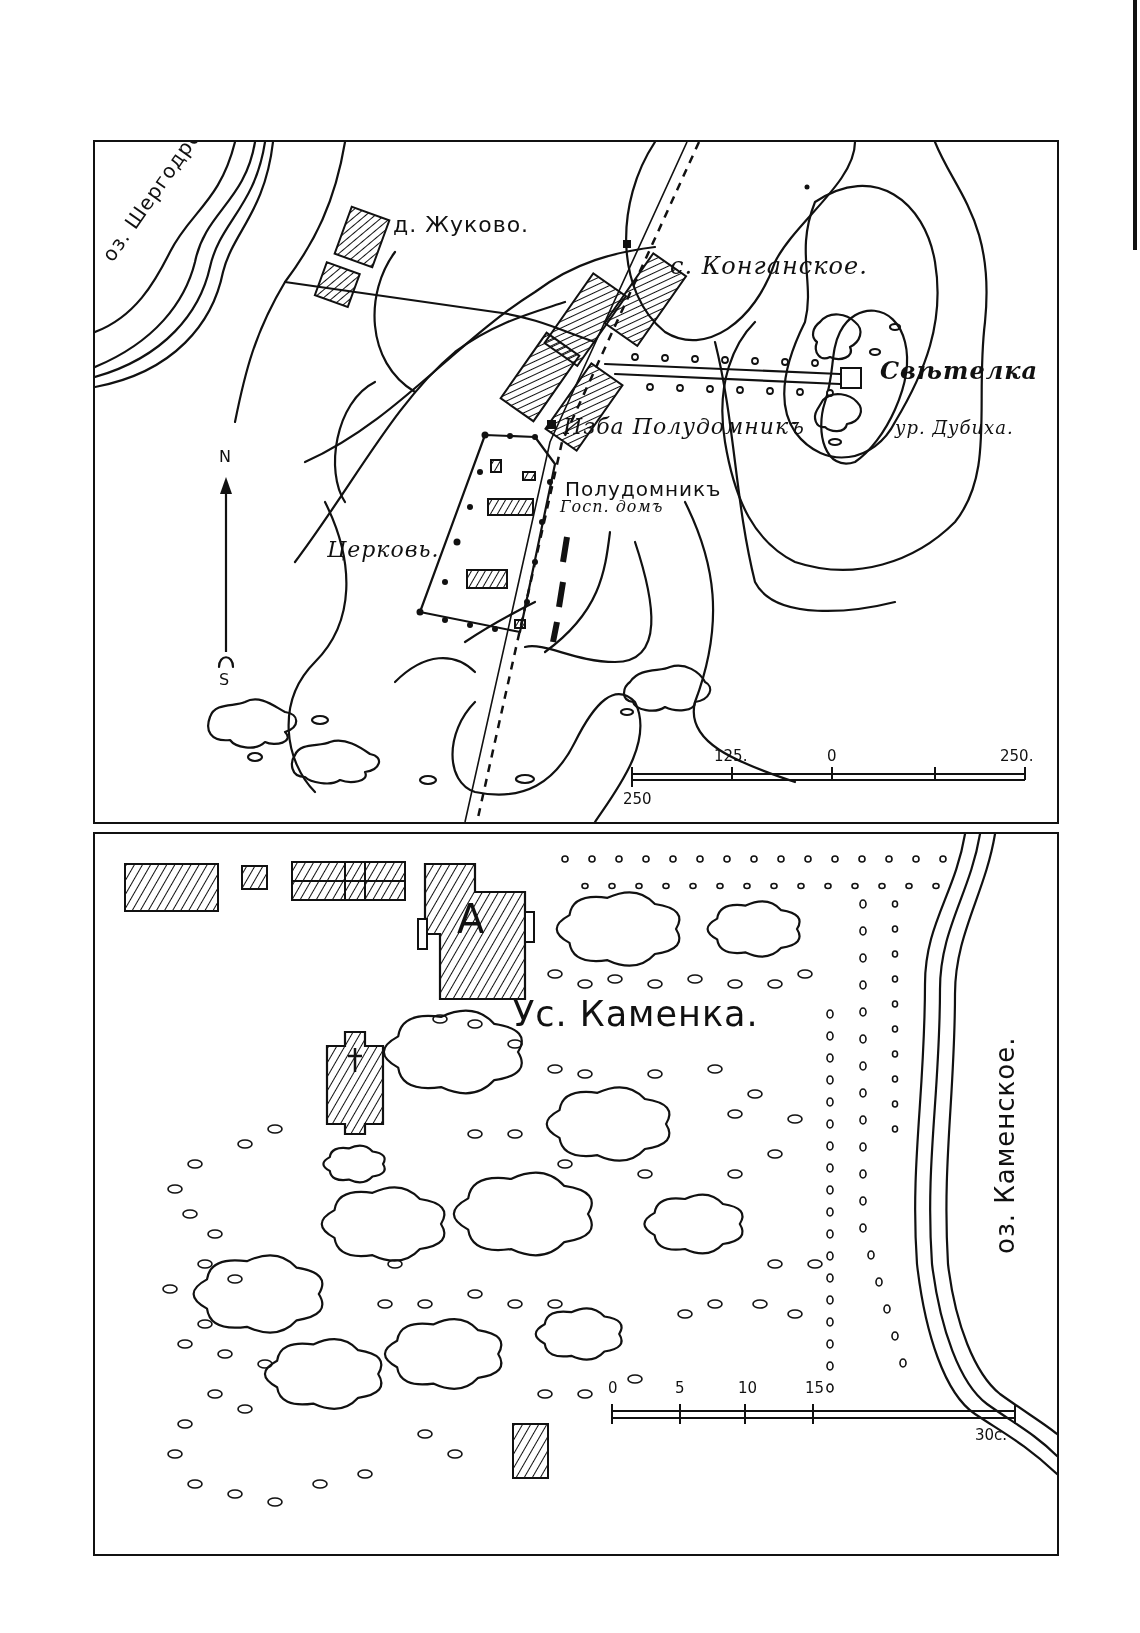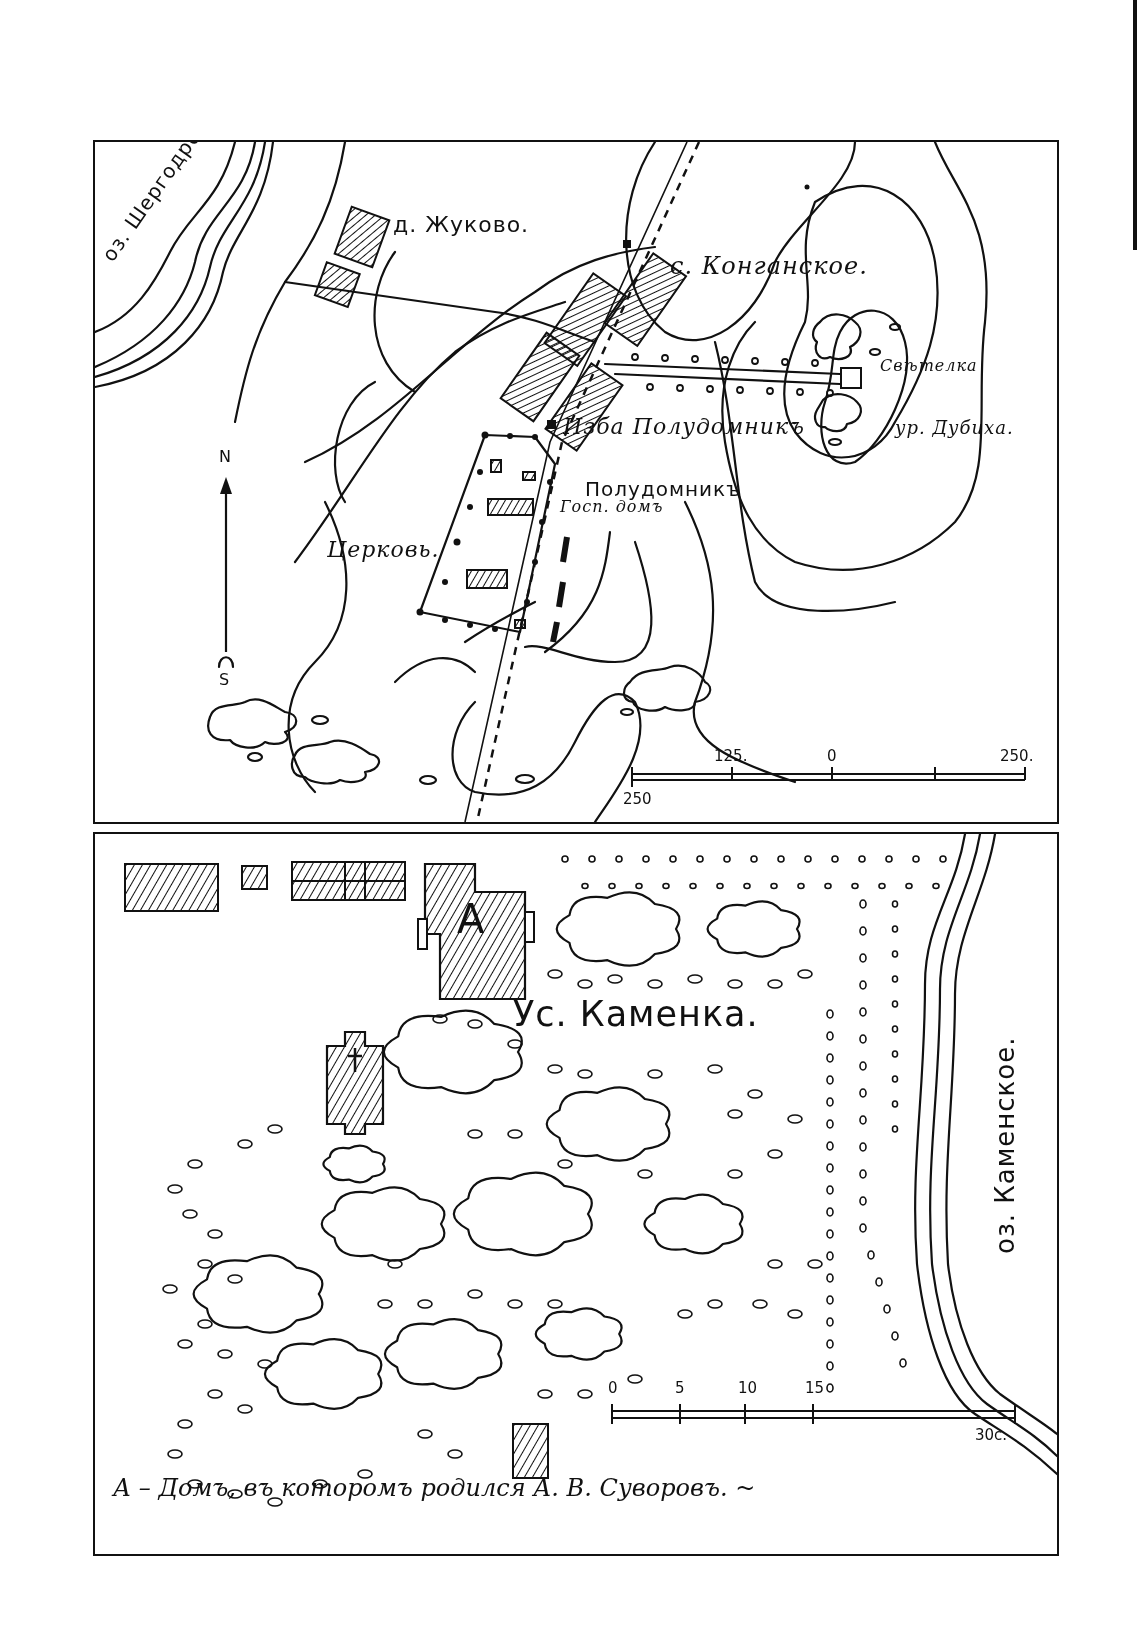--- a/index.html
+++ b/index.html
@@ -159,24 +159,24 @@
       <line x1="637" y1="625" x2="637" y2="638" stroke="#111" stroke-width="2"></line>
       <line x1="737" y1="625" x2="737" y2="638" stroke="#111" stroke-width="2"></line>
       <line x1="840" y1="625" x2="840" y2="638" stroke="#111" stroke-width="2"></line>
       <line x1="930" y1="625" x2="930" y2="638" stroke="#111" stroke-width="2"></line>
     </g>
   </svg>
 
   <div class="lbl" style="left:2px; top:110px; transform:rotate(-55deg); transform-origin:left top; font-size:20px;">оз. Шергодро</div>
   <div class="lbl" style="left:298px; top:70px;">д. Жуково.</div>
   <div class="lbl serif" style="left:575px; top:110px; font-size:24px;">с. Конганское.</div>
-  <div class="lbl serif" style="left:785px; top:214px; font-size:16px;">Свѣтелка</div>
+  <div class="lbl serif" style="left:785px; top:214px; font-size:24px;font-weight:bold;">Свѣтелка</div>
   <div class="lbl serif" style="left:800px; top:275px; font-size:18px;">ур. Дубиха.</div>
   <div class="lbl serif" style="left:468px; top:272px; font-size:22px;">Изба Полудомникъ</div>
-  <div class="lbl" style="left:470px; top:335px; font-size:20px;margin-left:20px;">Полудомникъ</div>
+  <div class="lbl" style="left:470px; top:335px; font-size:20px;">Полудомникъ</div>
   <div class="lbl serif" style="left:465px; top:355px; font-size:16px;">Госп. домъ</div>
   <div class="lbl serif" style="left:232px; top:395px; font-size:22px;">Церковь.</div>
   <div class="lbl" style="left:124px; top:305px; font-size:16px;">N</div>
   <div class="lbl" style="left:124px; top:528px; font-size:16px;">S</div>
 
   <div class="scale-tick" style="left:619px; top:605px;text-align:center;">125.</div>
   <div class="scale-tick" style="left:732px; top:605px;">0</div>
   <div class="scale-tick" style="left:905px; top:605px;">250.</div>
   <div class="scale-tick" style="left:528px; top:648px;">250</div>
 </div>
@@ -383,14 +383,13 @@
   <div class="lbl" style="left:362px; top:62px; font-size:40px;">А</div>
   <div class="lbl" style="left:418px; top:160px; font-size:35px;">Ус. Каменка.</div>
   <div class="lbl" style="left:895px; top:420px; font-size:26px; transform:rotate(-90deg); transform-origin:left top;">оз. Каменское.</div>
 
   <div class="scale-tick" style="left:513px; top:545px;">0</div>
   <div class="scale-tick" style="left:580px; top:545px;">5</div>
   <div class="scale-tick" style="left:643px; top:545px;">10</div>
   <div class="scale-tick" style="left:710px; top:545px;">15</div>
   <div class="scale-tick" style="left:880px; top:592px;">30с.</div>
 
-  <div class="caption">А – Домъ, въ которомъ родился А. В. Суворовъ. ~</div>
 </div>
 
 </body></html>

